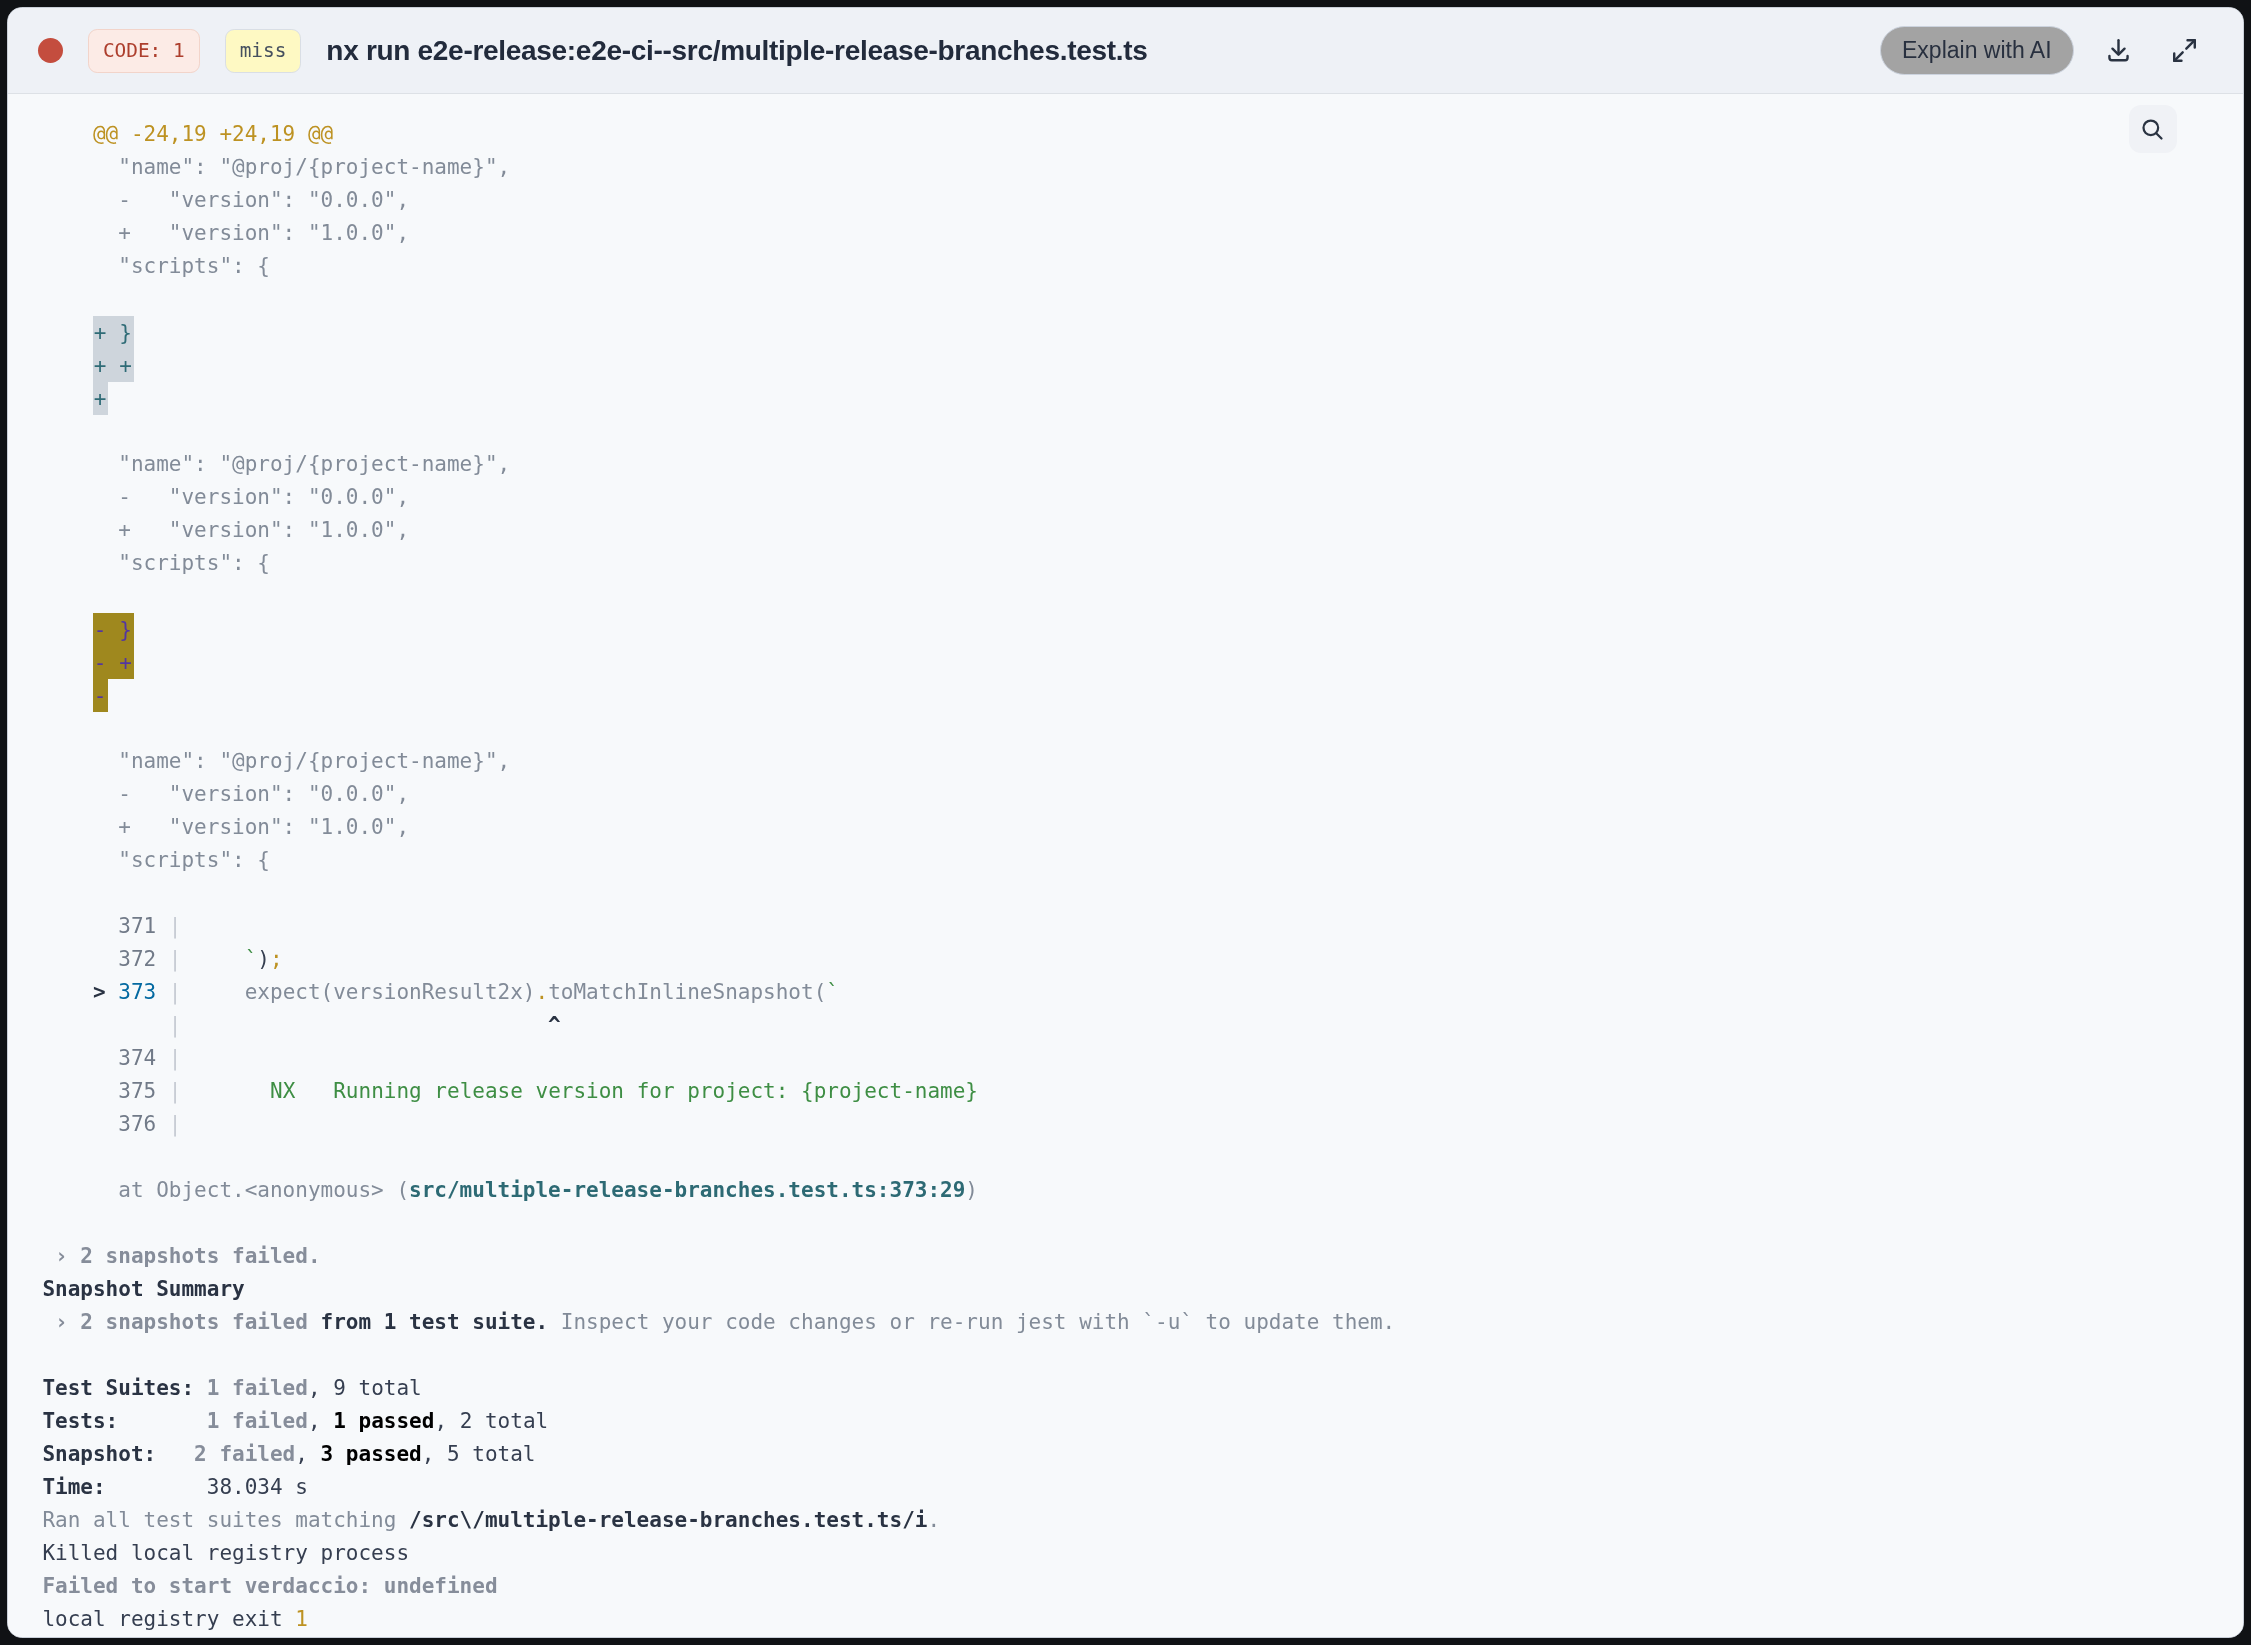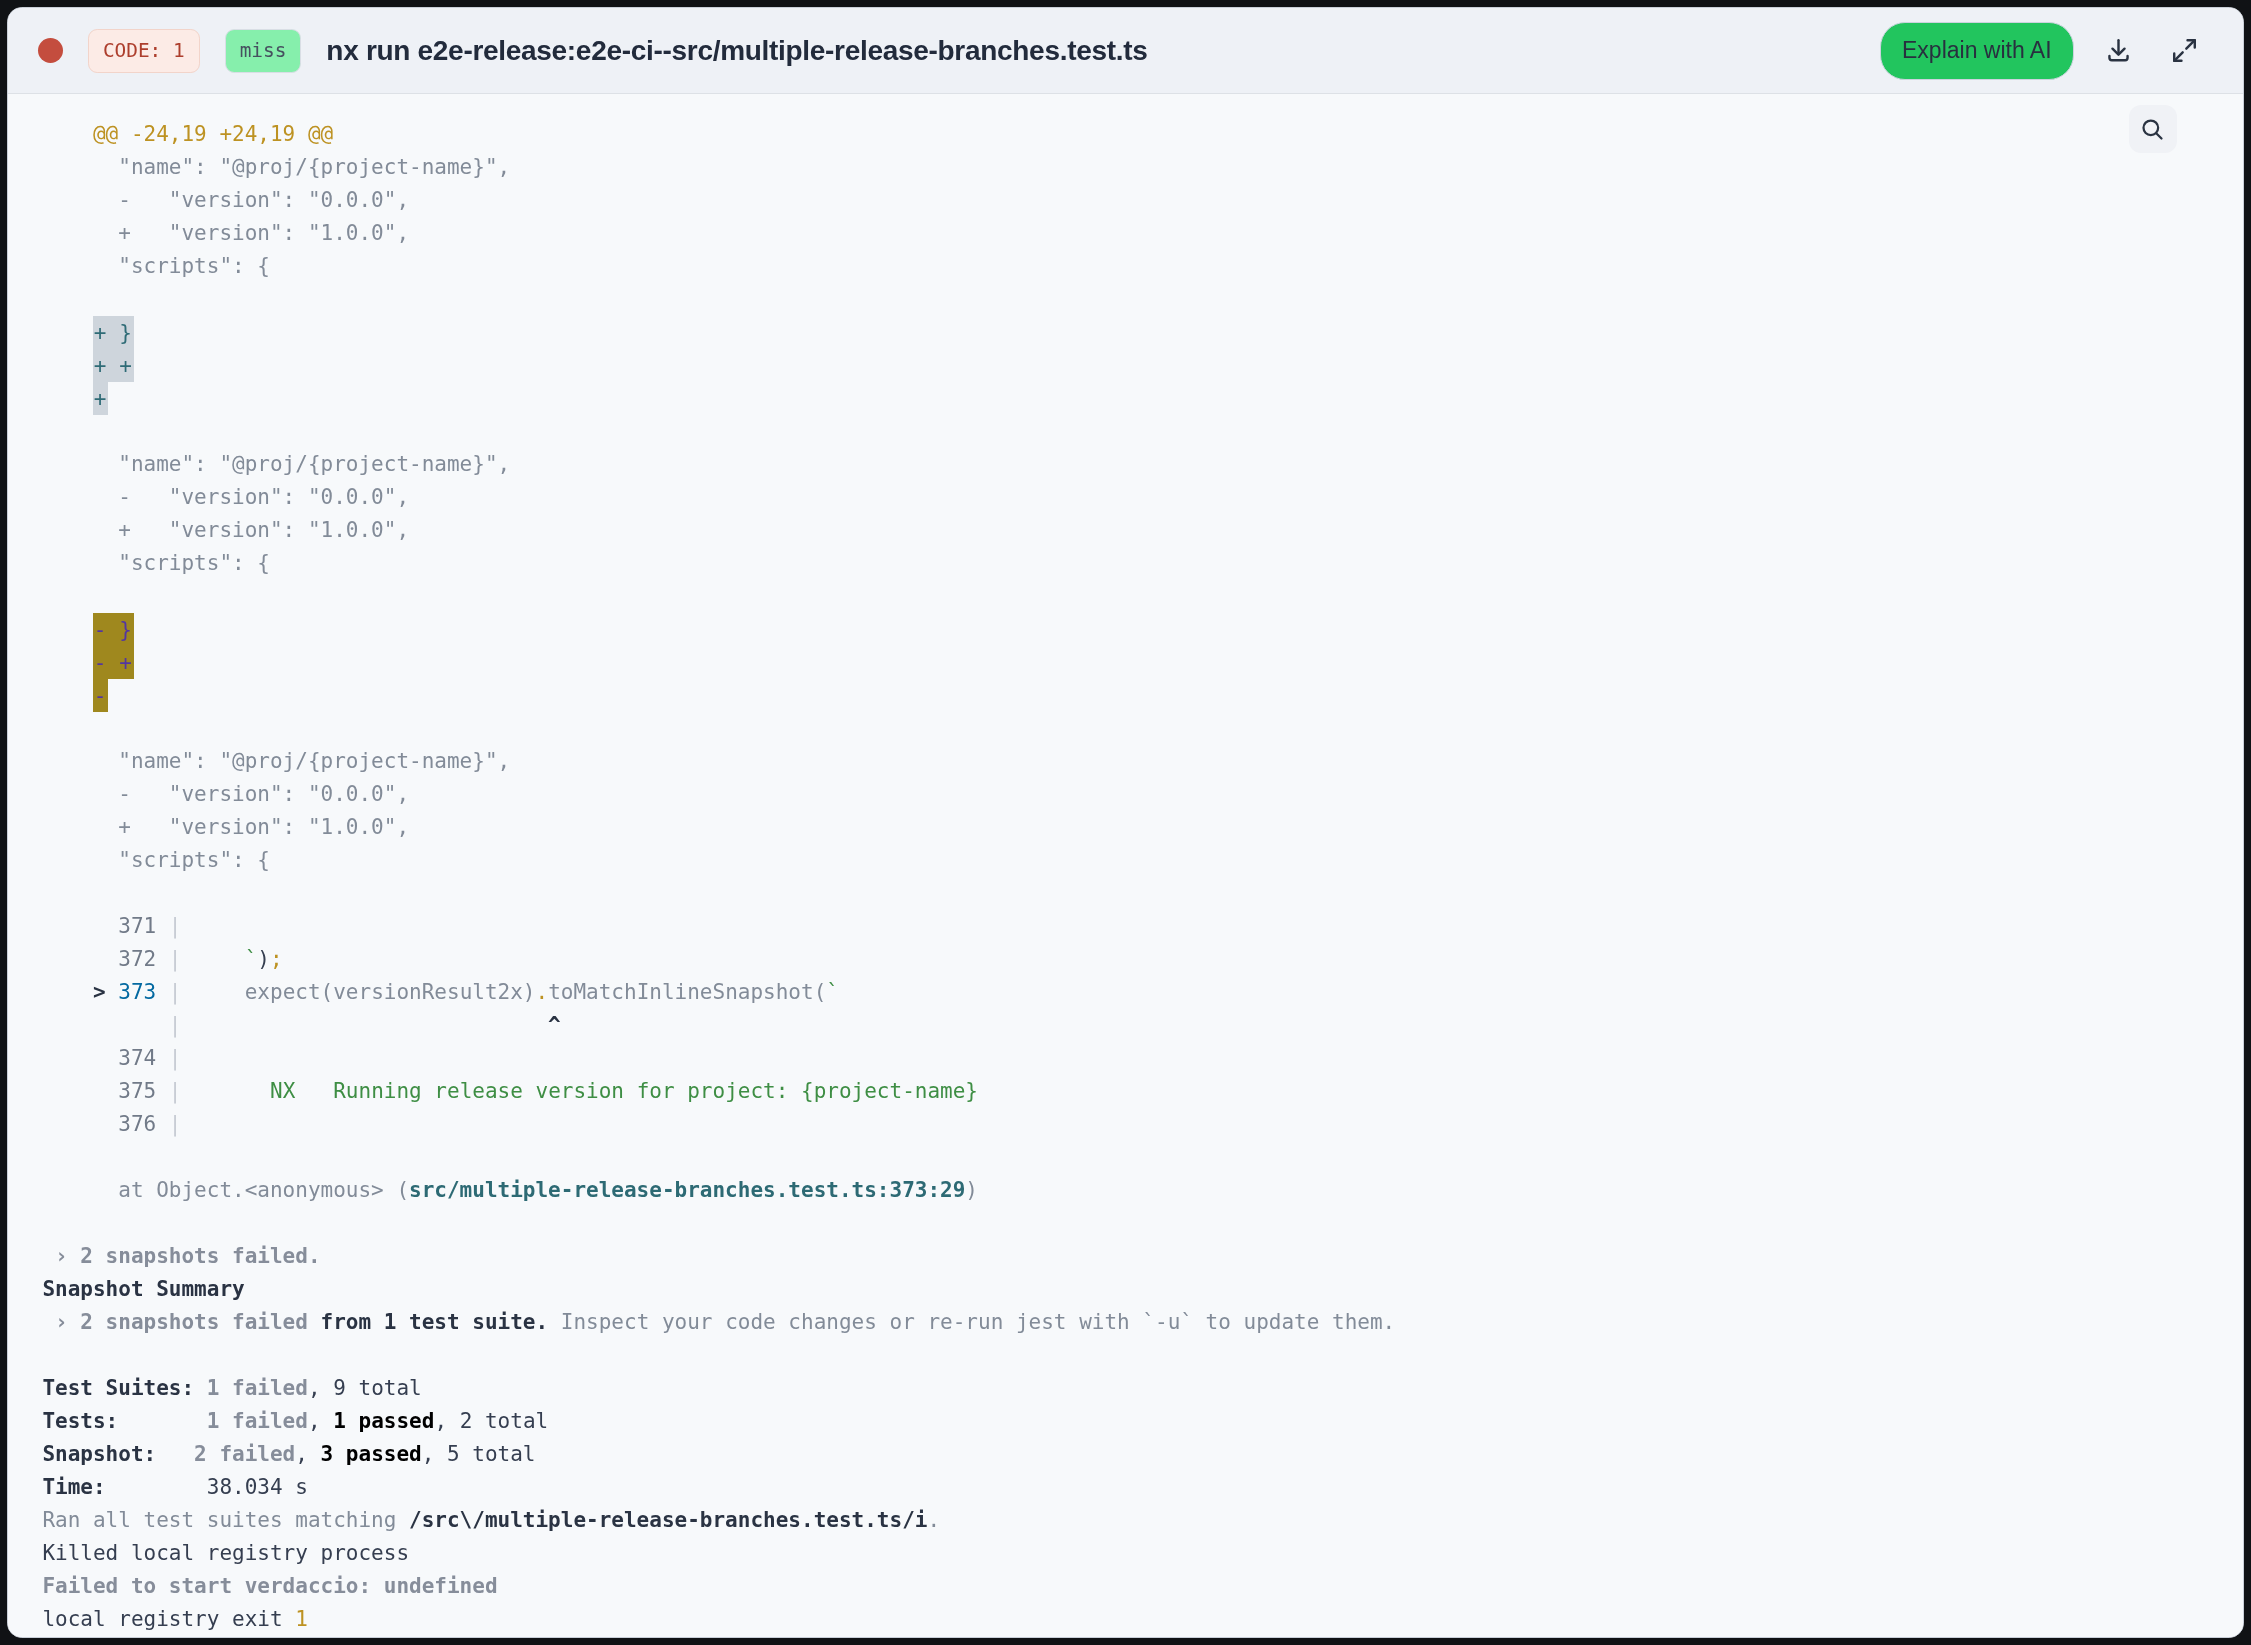--- a/index.html
+++ b/index.html
@@ -14,28 +14,28 @@
   .header{
     height:86px;flex:0 0 86px;background:#eef1f6;border-bottom:0.9px solid #dde1e6;
     display:flex;align-items:center;padding:0 37px 0 29.5px;gap:25px;
   }
   .status-dot{width:25px;height:25px;border-radius:50%;flex:0 0 auto;}
   .badge{
     font-family:"DejaVu Sans Mono",monospace;font-size:19.4px;line-height:1;
     padding:11px 14px;border-radius:9.2px;border:0.9px solid transparent;white-space:nowrap;
   }
   .badge-code{background:#fcebe6;border-color:#f2d4ca;color:#ad3e2d;}
-  .badge-miss{background:#86efac;border-color:#d9dee5;color:#46505f;}
+  .badge-miss{background:#fef9c3;border-color:#d9dee5;color:#46505f;}
   .title{
     font-size:28px;font-weight:700;color:#222b3c;letter-spacing:-0.3px;
     white-space:nowrap;flex:1 1 auto;overflow:hidden;
   }
   .header-right{display:flex;align-items:center;gap:24px;flex:0 0 auto;}
   .btn-explain{
-    background:#22c55e;border:0.9px solid #ccd3de;border-radius:25px;height:58px;
+    background:#a3a3a3;border:0.9px solid #ccd3de;border-radius:25px;height:49px;
     padding:13px 21px;font-family:"Liberation Sans",sans-serif;font-size:23px;color:#28303f;
     display:flex;align-items:center;cursor:pointer;white-space:nowrap;
   }
   .icon-btn{
     background:transparent;border:none;width:42px;height:42px;border-radius:9.2px;
     display:flex;align-items:center;justify-content:center;cursor:pointer;padding:0;
   }
   .icon-btn svg{stroke:#2a3342;stroke-width:2;fill:none;stroke-linecap:round;stroke-linejoin:round;}
   
   .terminal{position:relative;flex:1 1 auto;background:#f7f9fb;overflow:hidden;}

